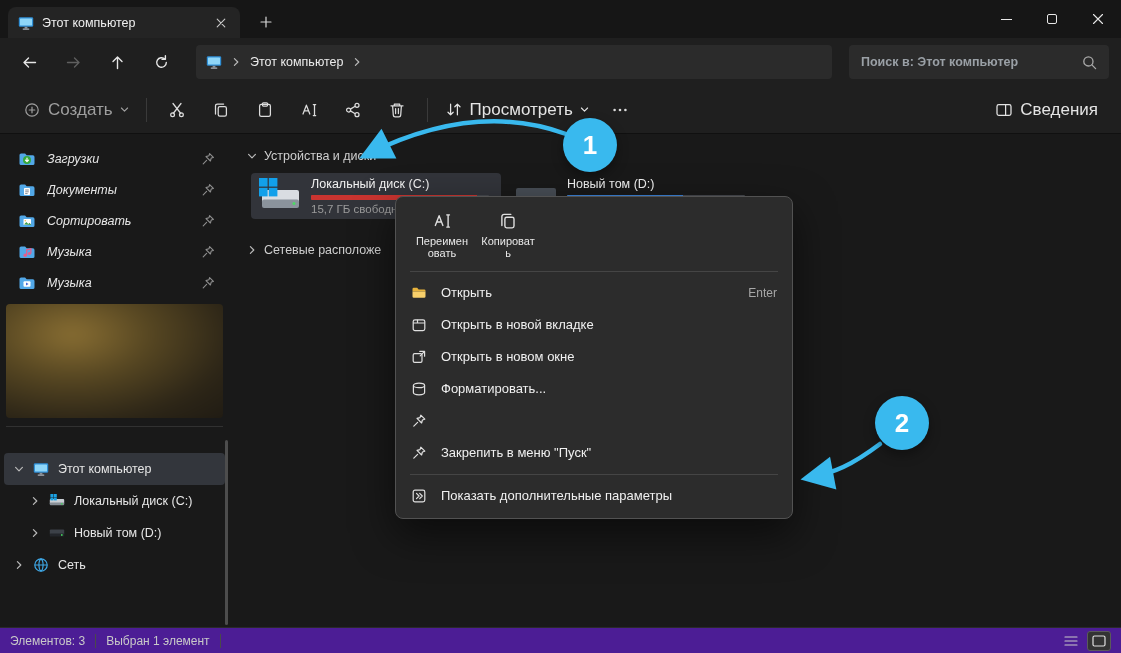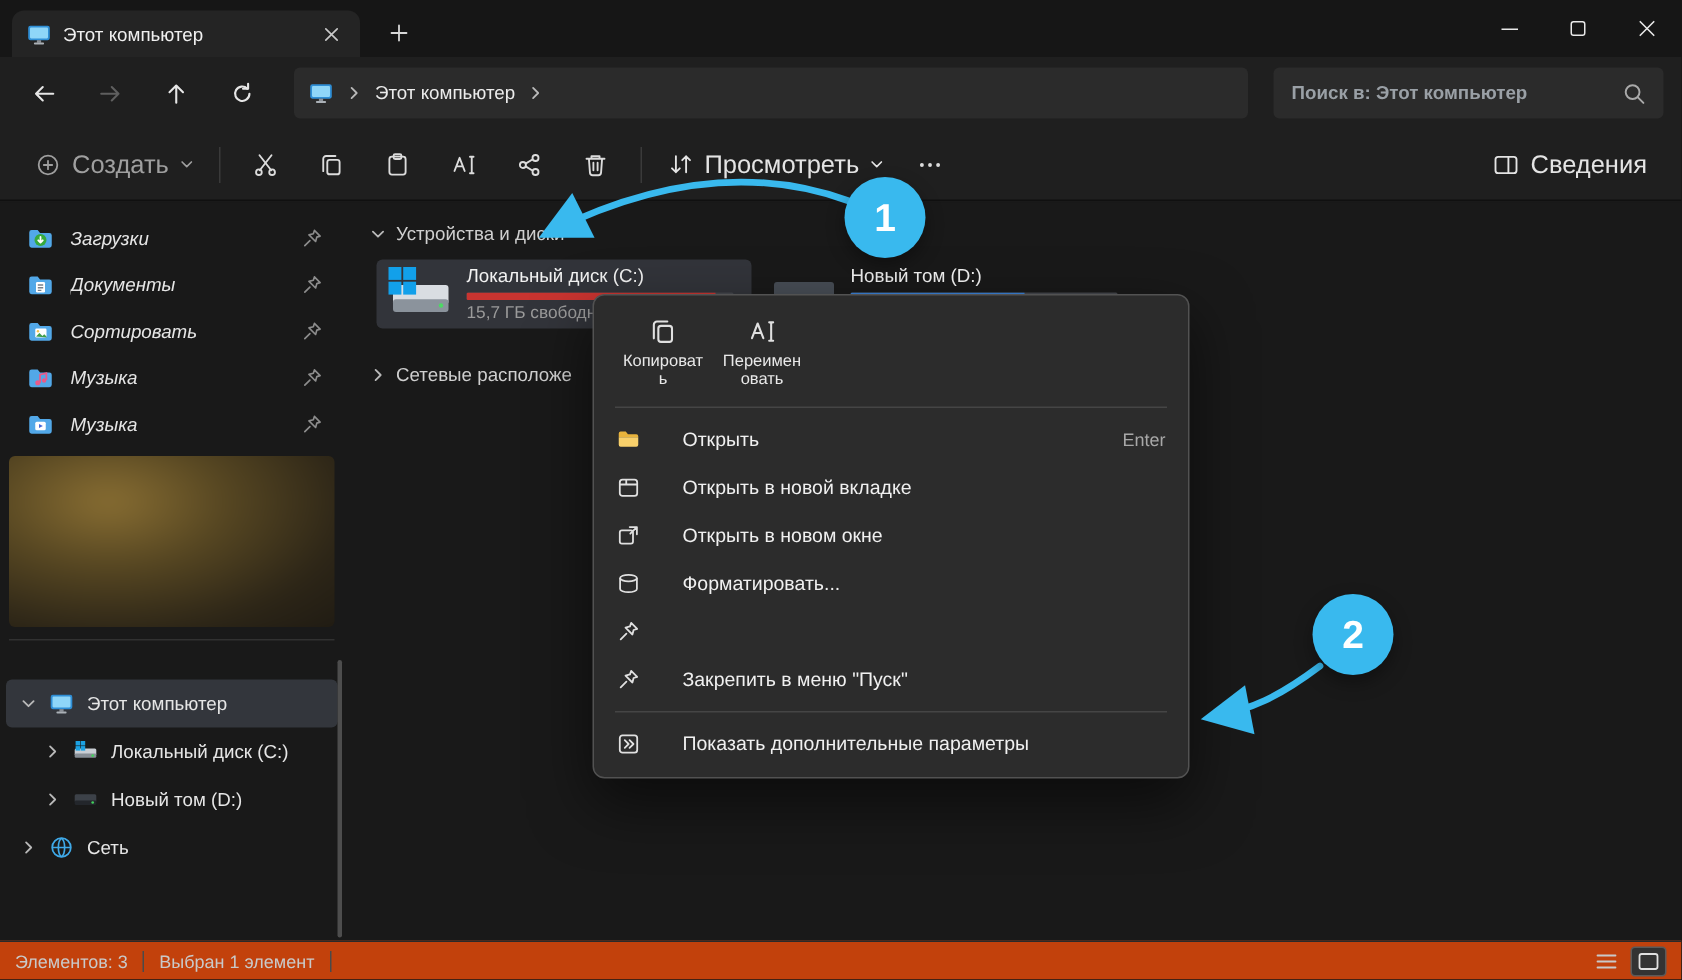--- a/index.html
+++ b/index.html
@@ -72,28 +72,28 @@
   .net-header{margin-top:22px;}
 
   
   .context-menu{position:absolute;left:395px;top:196px;width:398px;background:#2c2c2c;
       border:1px solid #525252;border-radius:8px;box-shadow:0 16px 40px rgba(0,0,0,.55);
       padding:4px 5px 6px;z-index:20;}
   .quick-row{display:flex;padding:6px 6px 2px 10px;gap:4px;}
   .quick-btn{width:62px;display:flex;flex-direction:column;align-items:center;gap:4px;padding:4px 0;border-radius:4px;color:#e8e8e8;}
   .quick-label{font-size:11px;line-height:1.12;text-align:center;word-break:break-all;max-width:58px;}
   .menu-sep{height:1px;background:#454545;margin:5px 9px;}
-  .menu-item{height:32px;display:flex;align-items:center;gap:28px;padding:0 10px;border-radius:4px;position:relative;}
+  .menu-item{height:32px;display:flex;align-items:center;gap:14px;padding:0 10px;border-radius:4px;position:relative;}
   .mi{width:16px;display:flex;justify-content:center;color:#e0e0e0;}
   .mi-label{font-size:13px;color:#f0f0f0;white-space:nowrap;}
   .mi-short{margin-left:auto;font-size:12px;color:#a8a8a8;}
   .menu-item.highlight::after{content:'';position:absolute;inset:-3px;border:2.5px solid var(--accent,#39b9ee);border-radius:7px;pointer-events:none;}
 
   
-  .statusbar{position:absolute;left:0;top:627px;width:100%;height:26px;background:#c2410c;
+  .statusbar{position:absolute;left:0;top:627px;width:100%;height:26px;background:#4c1d95;
       border-top:1px solid #2a2a2a;display:flex;align-items:center;padding:12px 10px;font-size:12px;color:#c9c9c9;}
   .status-seg{border-right:1px solid #4a4a4a;padding-right:10px;margin-right:10px;white-space:nowrap;}
   .status-ic{width:24px;height:20px;display:flex;align-items:center;justify-content:center;border-radius:3px;margin-left:4px;}
   .status-ic.active{background:#333;border:1px solid #5a5a5a;}
 
   
   .overlay{position:absolute;left:0;top:0;z-index:30;pointer-events:none;}
   .ann-stroke{stroke:var(--accent,#39b9ee);}
   .ann-fill{fill:var(--accent,#39b9ee);}
   .ann-circle{position:absolute;width:54px;height:54px;border-radius:50%;background:var(--accent,#39b9ee);
@@ -496,34 +496,34 @@
       <span>Сетевые расположе</span>
     </div>
   </div>
 </div>
 
 <div class="context-menu">
   <div class="quick-row">
     <div class="quick-btn">
       <span>
           <svg width="20" height="20" viewBox="0 0 18 18">
+            <path d="M3 13 6.4 4.2 9.8 13M4.3 9.9h4.2" stroke="#e0e0e0" stroke-width="1.25" fill="none" stroke-linecap="round" stroke-linejoin="round"></path>
+            <path d="M14.5 3.5v11M13.3 3.5h2.4M13.3 14.5h2.4" stroke="#e0e0e0" stroke-width="1.25" stroke-linecap="round"></path>
+          </svg>
+        </span>
+      <span class="quick-label">Переименовать</span>
+    </div>
+    <div class="quick-btn">
+      <span>
+          <svg width="20" height="20" viewBox="0 0 18 18">
             <rect x="6.2" y="5.6" width="8.2" height="9.6" rx="1.6" stroke="#e0e0e0" stroke-width="1.25" fill="none"></rect>
             <path d="M11.6 3H5.4A1.9 1.9 0 0 0 3.5 4.9v8.2" stroke="#e0e0e0" stroke-width="1.25" fill="none" stroke-linecap="round"></path>
           </svg>
         </span>
       <span class="quick-label">Копировать</span>
-    </div>
-    <div class="quick-btn">
-      <span>
-          <svg width="20" height="20" viewBox="0 0 18 18">
-            <path d="M3 13 6.4 4.2 9.8 13M4.3 9.9h4.2" stroke="#e0e0e0" stroke-width="1.25" fill="none" stroke-linecap="round" stroke-linejoin="round"></path>
-            <path d="M14.5 3.5v11M13.3 3.5h2.4M13.3 14.5h2.4" stroke="#e0e0e0" stroke-width="1.25" stroke-linecap="round"></path>
-          </svg>
-        </span>
-      <span class="quick-label">Переименовать</span>
     </div>
   </div>
   <div class="menu-sep"></div>
 
   <div class="menu-item">
     <span class="mi">
         <svg width="16" height="16" viewBox="0 0 16 16">
           <path d="M1.5 4a1.3 1.3 0 0 1 1.3-1.3h3.4l1.4 1.8h5.6A1.3 1.3 0 0 1 14.5 5.8v.7h-13z" fill="#e8b33c"></path>
           <path d="M1.5 6.5h13v5a1.3 1.3 0 0 1-1.3 1.3H2.8a1.3 1.3 0 0 1-1.3-1.3z" fill="#f8d06b"></path>
         </svg>

